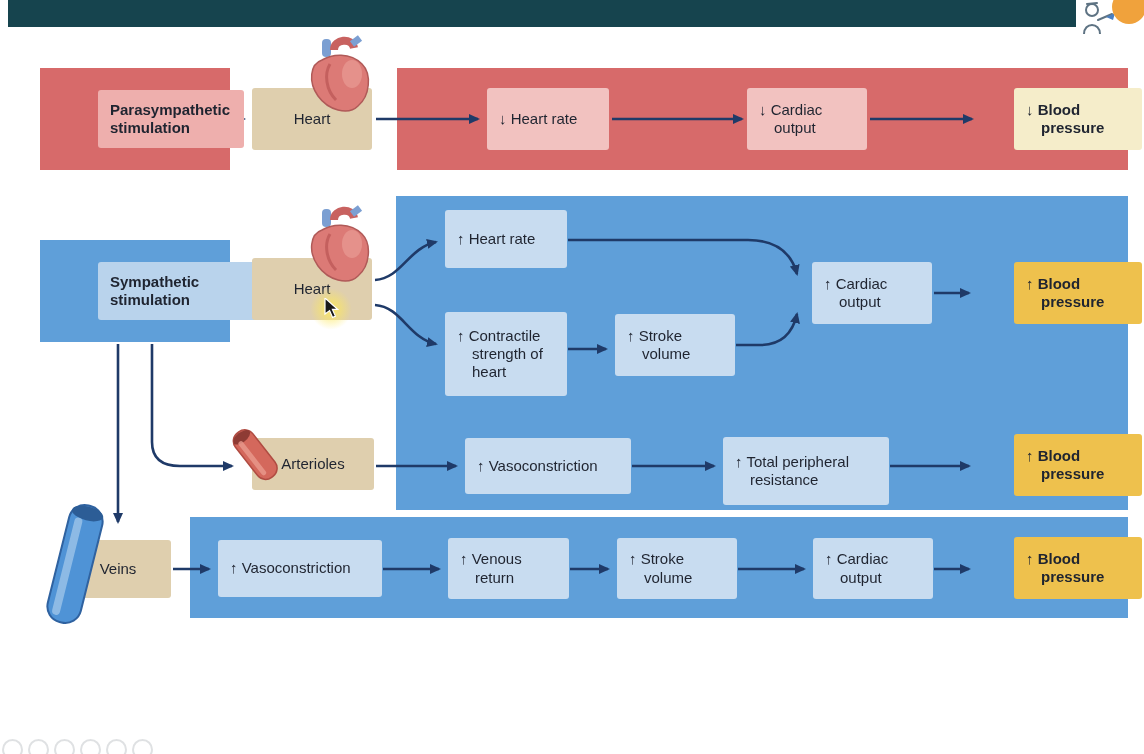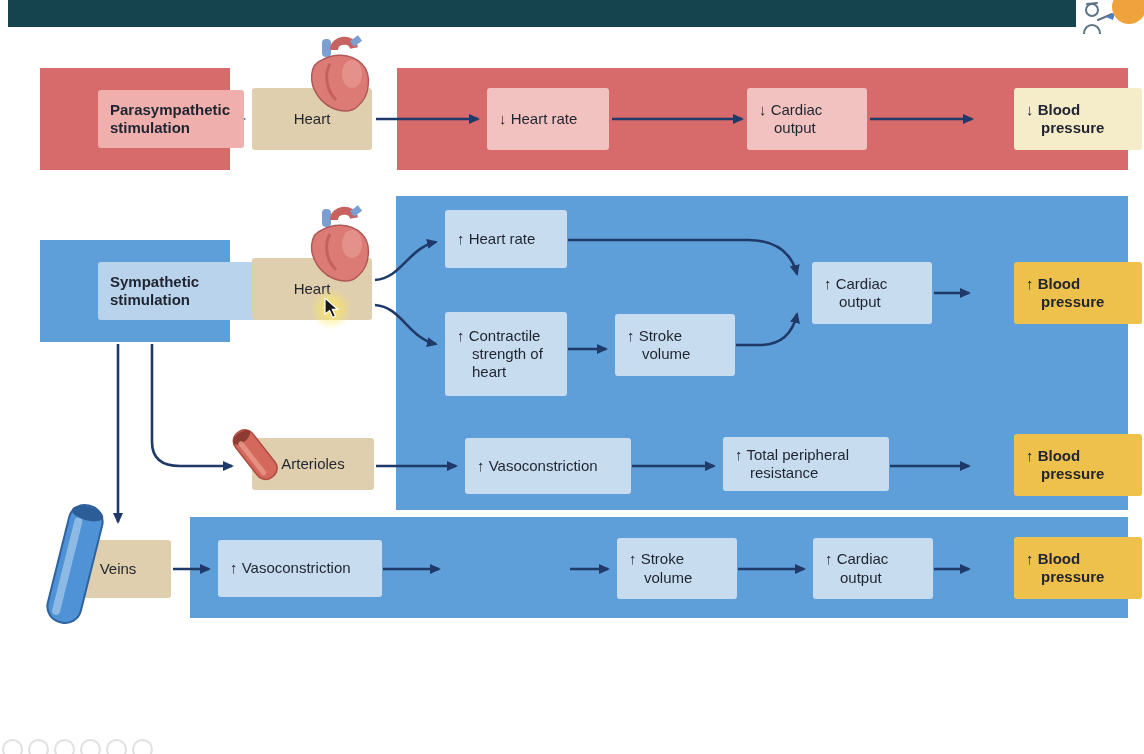--- a/index.html
+++ b/index.html
@@ -135,32 +135,35 @@
   <div class="box left yellow bold" style="left:978px;top:262px;width:128px;height:62px">
     <span class="hang">↑ Blood pressure</span>
   </div>
 
   <div class="box center tan" style="left:252px;top:438px;width:122px;height:52px">
     <span>Arterioles</span>
   </div>
   <div class="box left bluestep" style="left:465px;top:438px;width:166px;height:56px">
     <span class="hang">↑ Vasoconstriction</span>
   </div>
-  <div class="box left bluestep" style="left:723px;top:437px;width:166px;height:54px">
+  <div class="box left bluestep" style="left:723px;top:437px;width:166px;height:68px">
     <span class="hang">↑ Total peripheral resistance</span>
   </div>
   <div class="box left yellow bold" style="left:978px;top:434px;width:128px;height:62px">
     <span class="hang">↑ Blood pressure</span>
   </div>
 
   <div class="box center tan" style="left:65px;top:540px;width:106px;height:58px">
     <span>Veins</span>
   </div>
   <div class="box left bluestep" style="left:218px;top:540px;width:164px;height:57px">
     <span class="hang">↑ Vasoconstriction</span>
+  </div>
+  <div class="box left bluestep" style="left:448px;top:538px;width:121px;height:61px">
+    <span class="hang">↑ Venous return</span>
   </div>
   <div class="box left bluestep" style="left:617px;top:538px;width:120px;height:61px">
     <span class="hang">↑ Stroke volume</span>
   </div>
   <div class="box left bluestep" style="left:813px;top:538px;width:120px;height:61px">
     <span class="hang">↑ Cardiac output</span>
   </div>
   <div class="box left yellow bold" style="left:978px;top:537px;width:128px;height:62px">
     <span class="hang">↑ Blood pressure</span>
   </div>

